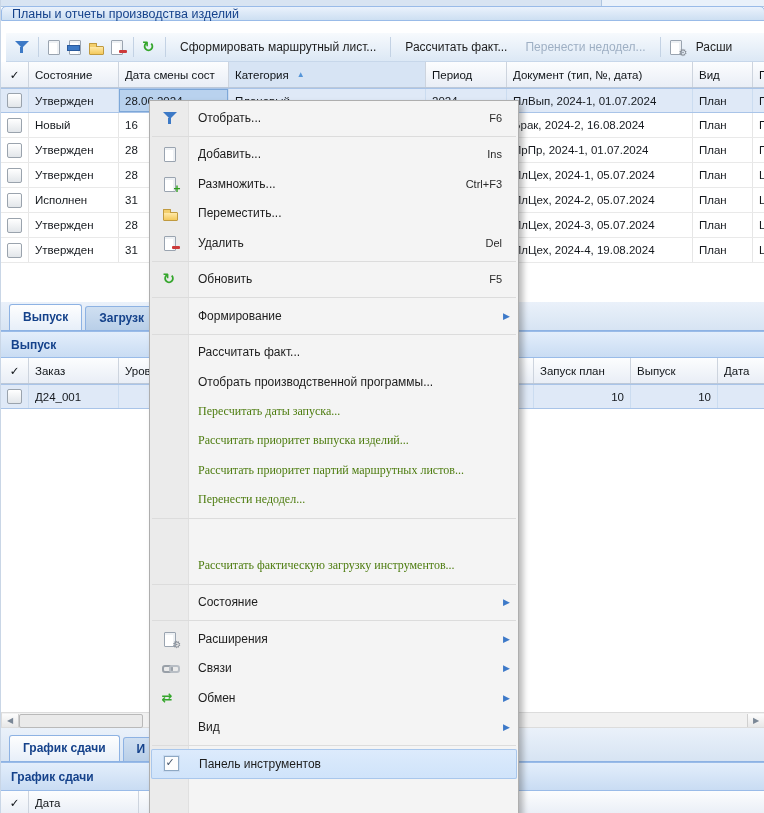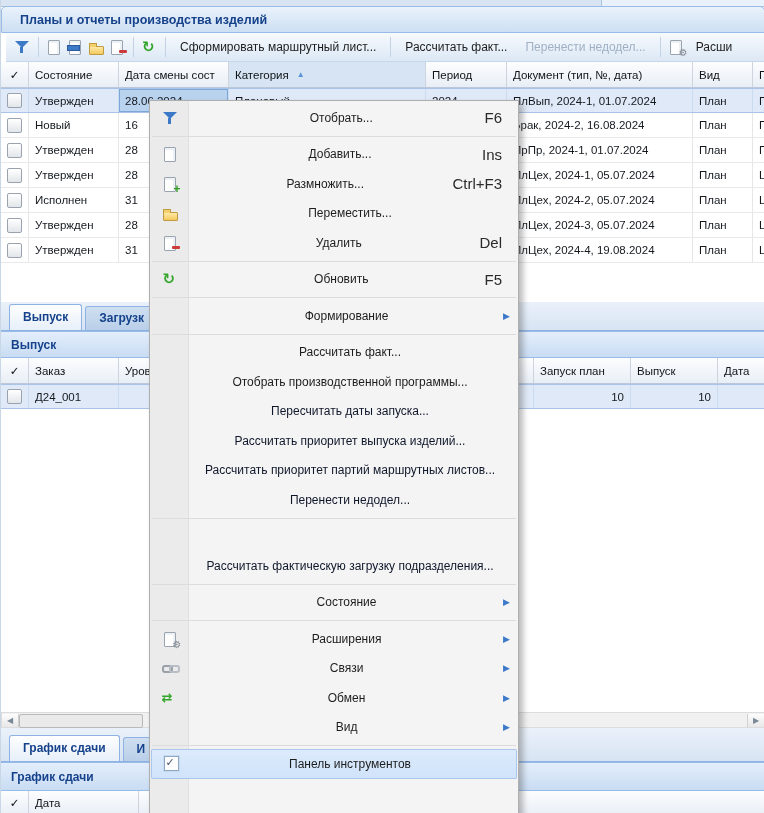--- a/index.html
+++ b/index.html
@@ -1,23 +1,23 @@
 <!DOCTYPE html>
 <html><head>
 <meta charset="utf-8">
 <style>
   html,body{margin:0;padding:0;background:#eef2f7;font-family:"Liberation Sans","DejaVu Sans",sans-serif;}
   #screen{position:relative;width:764px;height:813px;background:#ffffff;overflow:hidden;border-left:1px solid #c9d6e6;}
   
   #top-strip{position:absolute;left:0;top:0;width:764px;height:6px;background:#d8e4f2;border-bottom:1px solid #aec5e0;}
   #top-strip .seg{position:absolute;left:600px;top:0;right:0;height:6px;background:#e9f1fa;border-left:1px solid #aec5e0;}
   
-  #title-bar{position:absolute;left:0;top:6px;width:764px;height:27px;box-sizing:border-box;
+  #title-bar{position:absolute;left:0;top:6px;width:764px;height:15px;box-sizing:border-box;
     background:linear-gradient(#eaf2fc,#cddff2);border:1px solid #99bbe8;border-radius:5px 5px 0 0;
-    display:flex;align-items:center;padding-left:18px;color:#15428b;font-weight:bold;font-size:12.5px;}
+    display:flex;align-items:center;padding-left:10px;color:#15428b;font-weight:normal;font-size:12.5px;}
   
   #toolbar{position:absolute;left:5px;top:33px;width:764px;height:29px;box-sizing:border-box;
     background:linear-gradient(#f7fafd,#dcE8f5);border-bottom:1px solid #c7d7ea;
     display:flex;align-items:center;padding-left:6px;}
   .tsep{width:1px;height:20px;background:#c3d2e4;margin:0 5px;flex:none;}
   .tbtn{font-size:12px;color:#1d1d1d;padding:0 9px;white-space:nowrap;cursor:default;}
   .tbtn.disabled{color:#9fb0c4;}
   
   .ic{width:17px;height:16px;display:inline-block;position:relative;flex:none;margin:0 2px;}
   .ic-funnel::before{content:"";position:absolute;left:1px;top:2px;border-left:7px solid transparent;border-right:7px solid transparent;border-top:7px solid #3c79c6;}
@@ -76,26 +76,26 @@
   .sarr{position:absolute;top:1px;width:16px;height:13px;display:flex;align-items:center;justify-content:center;font-size:8px;color:#7a8796;background:linear-gradient(#fcfcfc,#e8e8e8);}
   #sarr-left{left:0;border-right:1px solid #d0d0d0;}
   #sarr-right{right:0;border-left:1px solid #d0d0d0;}
   #sthumb{position:absolute;left:17px;top:1px;width:122px;height:12px;background:#eaeaea;border:1px solid #b9b9b9;border-radius:2px;}
   
   #menu{position:absolute;left:148px;top:100px;width:370px;height:720px;box-sizing:border-box;background:#f4f4f4;
     border:1px solid #aeaeae;box-shadow:4px 4px 6px rgba(70,70,70,.38);z-index:50;padding-top:2px;}
   #menu::before{content:"";position:absolute;left:0;top:0;bottom:0;width:38px;background:#ebebeb;border-right:1px solid #e0e0e0;}
   .mi{position:relative;height:29.5px;display:flex;align-items:center;padding:0 8px 0 4px;cursor:default;}
   .mi-ic{width:32px;display:flex;justify-content:center;flex:none;}
-  .mi-label{flex:1;padding-left:12px;font-size:12px;color:#1d1d1d;white-space:nowrap;overflow:hidden;text-align:center;}
-  .mi-short{font-size:15px;color:#2a2a2a;padding-right:8px;white-space:nowrap;}
+  .mi-label{flex:1;padding-left:12px;font-size:12px;color:#1d1d1d;white-space:nowrap;overflow:hidden;}
+  .mi-short{font-size:11px;color:#2a2a2a;padding-right:8px;white-space:nowrap;}
   .sub-arrow{display:none;color:#3d79c8;font-size:9px;}
   .mi.has-sub .sub-arrow{display:block;}
   .mi.bold .mi-label,.mi.bold .mi-short{font-weight:bold;}
-  .mi.disabled .mi-label,.mi.disabled .mi-short{color:#0f172a;}
+  .mi.disabled .mi-label,.mi.disabled .mi-short{color:#4d7c0f;font-family:Liberation Serif, serif;}
   .mi.hl{background:linear-gradient(#ddebfc,#cfe3fa);box-shadow:inset 0 0 0 1px #a9c7ec;border-radius:2px;margin:0 1px;}
   .mi.sep{height:7px;padding:0;}
   .mi.sep::after{content:"";position:absolute;left:2px;right:2px;top:3px;border-top:1px solid #dcdcdc;}
 </style>
 </head>
 <body>
 
 <div id="screen">
 
   <div id="top-strip">
@@ -446,21 +446,21 @@
           <span class="ic ic-none"></span>
         </span>
         <span class="mi-short"></span>
 
       </div>
 
       <div class="mi disabled">
         <span class="mi-ic">
           <span class="ic ic-none"></span>
         </span>
-        <span class="mi-label">Рассчитать фактическую загрузку подразделения...</span>
+        <span class="mi-label">Рассчитать фактическую загрузку инструментов...</span>
         <span class="mi-short"></span>
 
       </div>
 
       <div class="mi sep">
         
         
         
         
       </div>

